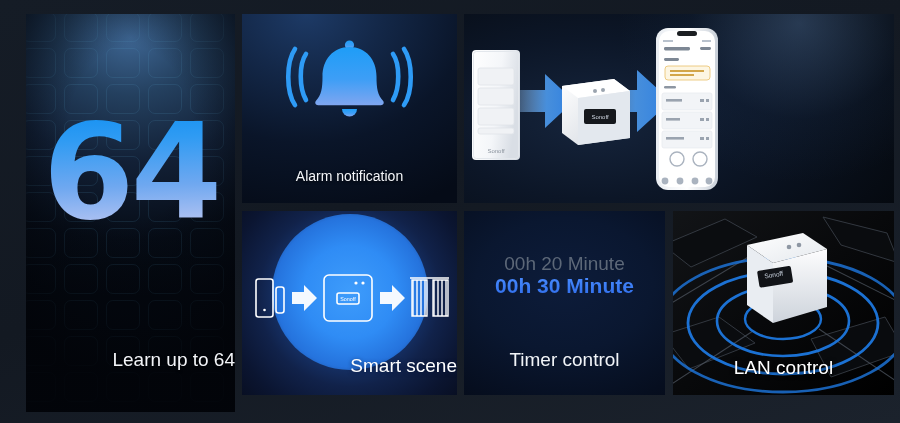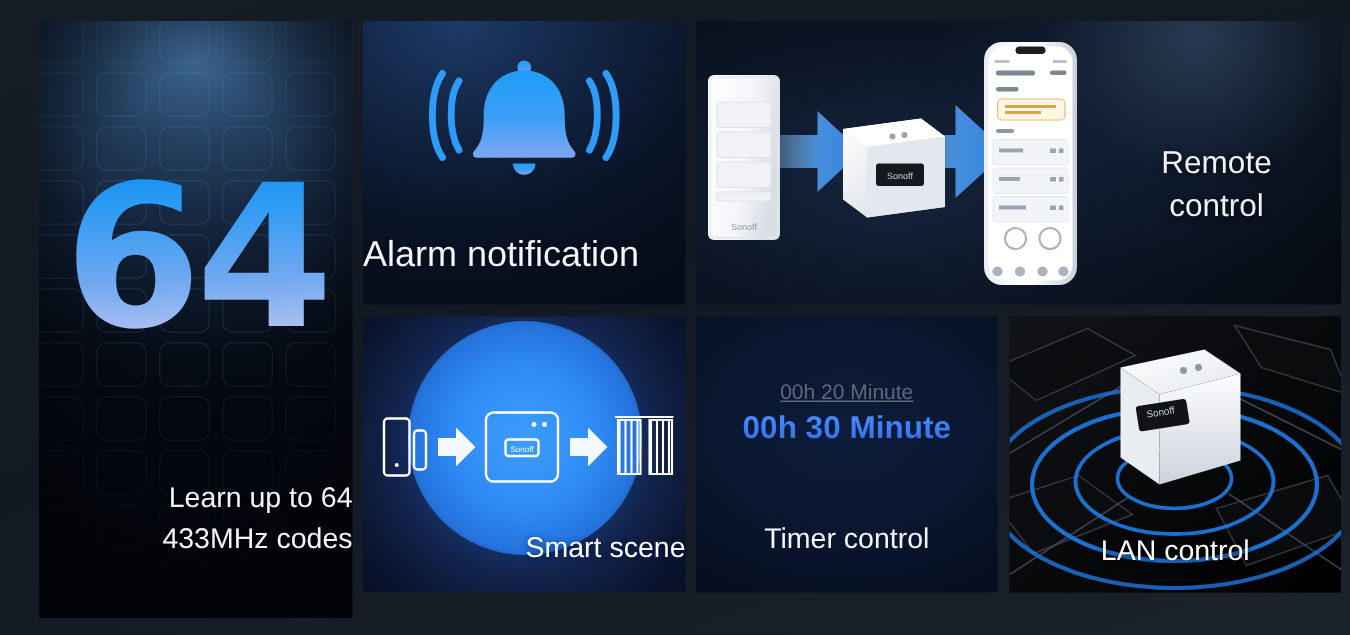--- a/index.html
+++ b/index.html
@@ -30,22 +30,22 @@
     background:linear-gradient(178deg,#0e8ff2 0%,#2f9bf3 26%,#6fa8f0 60%,#b2c3f2 88%,#cdd6f6 100%);
     -webkit-background-clip:text;background-clip:text;color:transparent;
     -webkit-text-fill-color:transparent;}
   .cap-codes{position:absolute;left:0;right:0;bottom:38px;text-align:right;
     font-size:19px;line-height:1.42;color:#f2f4f8;text-shadow:0 1px 3px rgba(0,0,0,.8);}
 
   
   #p-alarm{left:242px;top:14px;width:215px;height:189px;
     background:radial-gradient(ellipse 120% 110% at 30% 0%, #1d3a66 0%, #132747 30%, #0a1529 62%, #050b17 100%);}
   .bell-wrap{position:absolute;left:0;right:0;top:18px;height:96px;}
-  .cap-alarm{position:absolute;left:0;right:0;bottom:16px;
-    font-size:24px;line-height:1.42;color:#f3f5f9;text-shadow:0 1px 3px rgba(0,0,0,.7);}
+  .cap-alarm{position:absolute;left:0;right:0;bottom:16px;text-align:center;
+    font-size:14px;line-height:1.42;color:#f3f5f9;text-shadow:0 1px 3px rgba(0,0,0,.7);}
 
   
   #p-remote{left:464px;top:14px;width:430px;height:189px;
     background:
       radial-gradient(ellipse 60% 120% at 78% 5%, rgba(88,124,170,.40) 0%, rgba(30,52,84,.18) 42%, rgba(0,0,0,0) 70%),
       radial-gradient(ellipse 80% 95% at 30% 55%, #16253d 0%, #0c1627 45%, #05090f 100%);}
   .cap-remote{position:absolute;left:272px;top:80px;width:150px;text-align:center;
     font-size:21px;line-height:1.4;color:#eef1f6;text-shadow:0 1px 4px rgba(0,0,0,.8);}
 
   
@@ -56,21 +56,21 @@
     background:radial-gradient(circle, #3e9cfb 0%, #2f8cf5 42%, #2573dd 68%, rgba(30,86,180,.25) 88%, rgba(20,60,140,0) 100%);}
   .scene-row{position:absolute;left:0;right:0;top:58px;height:58px;
     display:flex;align-items:center;justify-content:center;gap:5px;}
   .cap-scene{position:absolute;left:0;right:0;bottom:18px;text-align:right;
     font-size:19px;color:#fff;text-shadow:0 1px 4px rgba(0,20,60,.75);}
 
   
   #p-timer{left:464px;top:211px;width:201px;height:184px;
     background:radial-gradient(ellipse 110% 90% at 50% 40%, #0d1c3a 0%, #0a1730 40%, #060e1f 75%, #040913 100%);}
   .t-line{position:absolute;left:0;right:0;text-align:center;white-space:nowrap;}
-  .t-dim{font-size:14px;color:#5d6878;text-decoration:underline;}
+  .t-dim{font-size:19px;color:#5d6878;}
   #t1{top:42px;}
   #t2{top:63px;font-size:21px;font-weight:700;
     background:linear-gradient(180deg,#4d8dff 0%,#3c7ef6 50%,#2f6ae8 100%);
     -webkit-background-clip:text;background-clip:text;color:transparent;
     -webkit-text-fill-color:transparent;}
   #t3{top:94px;}
   .cap-timer{position:absolute;left:0;right:0;bottom:24px;text-align:center;
     font-size:19px;color:#f1f4f8;}
 
   
@@ -140,21 +140,20 @@
         <i style="left: -4px; top: 358px;"></i>
         <i style="left: 38px; top: 358px;"></i>
         <i style="left: 80px; top: 358px;"></i>
         <i style="left: 122px; top: 358px;"></i>
         <i style="left: 164px; top: 358px;"></i>
       </div>
     <div class="vig"></div>
     <div class="num64">64</div>
     <div class="cap-codes">
       <div>Learn up to 64</div>
-      <div>433MHz codes</div>
     </div>
   </div>
 
   <div class="panel" id="p-alarm">
     <div class="bell-wrap">
       <svg width="215" height="96" viewBox="0 0 215 96">
         <defs>
           <linearGradient id="bg1" x1="0" y1="0" x2="0" y2="1">
             <stop offset="0" stop-color="#1e9df7"></stop>
             <stop offset="0.55" stop-color="#3d9ef6"></stop>
@@ -275,24 +274,20 @@
             <circle cx="236" cy="145" r="7"></circle>
         </g>
         <g fill="#aab3bf">
           <circle cx="201" cy="167" r="3.4"></circle>
             <circle cx="216" cy="167" r="3.4"></circle>
           <circle cx="231" cy="167" r="3.4"></circle>
             <circle cx="245" cy="167" r="3.4"></circle>
         </g>
       </g>
     </svg>
-    <div class="cap-remote">
-      <div>Remote</div>
-      <div>control</div>
-    </div>
   </div>
 
   <div class="panel" id="p-scene">
     <div class="scene-glow"></div>
     <div class="scene-row">
       <svg width="200" height="58" viewBox="0 0 200 58">
 
         <g fill="none" stroke="#ffffff" stroke-width="1.6">
           <rect x="6" y="10" width="17" height="38" rx="2.5"></rect>
           <rect x="26" y="18" width="8" height="26" rx="2.5"></rect>

